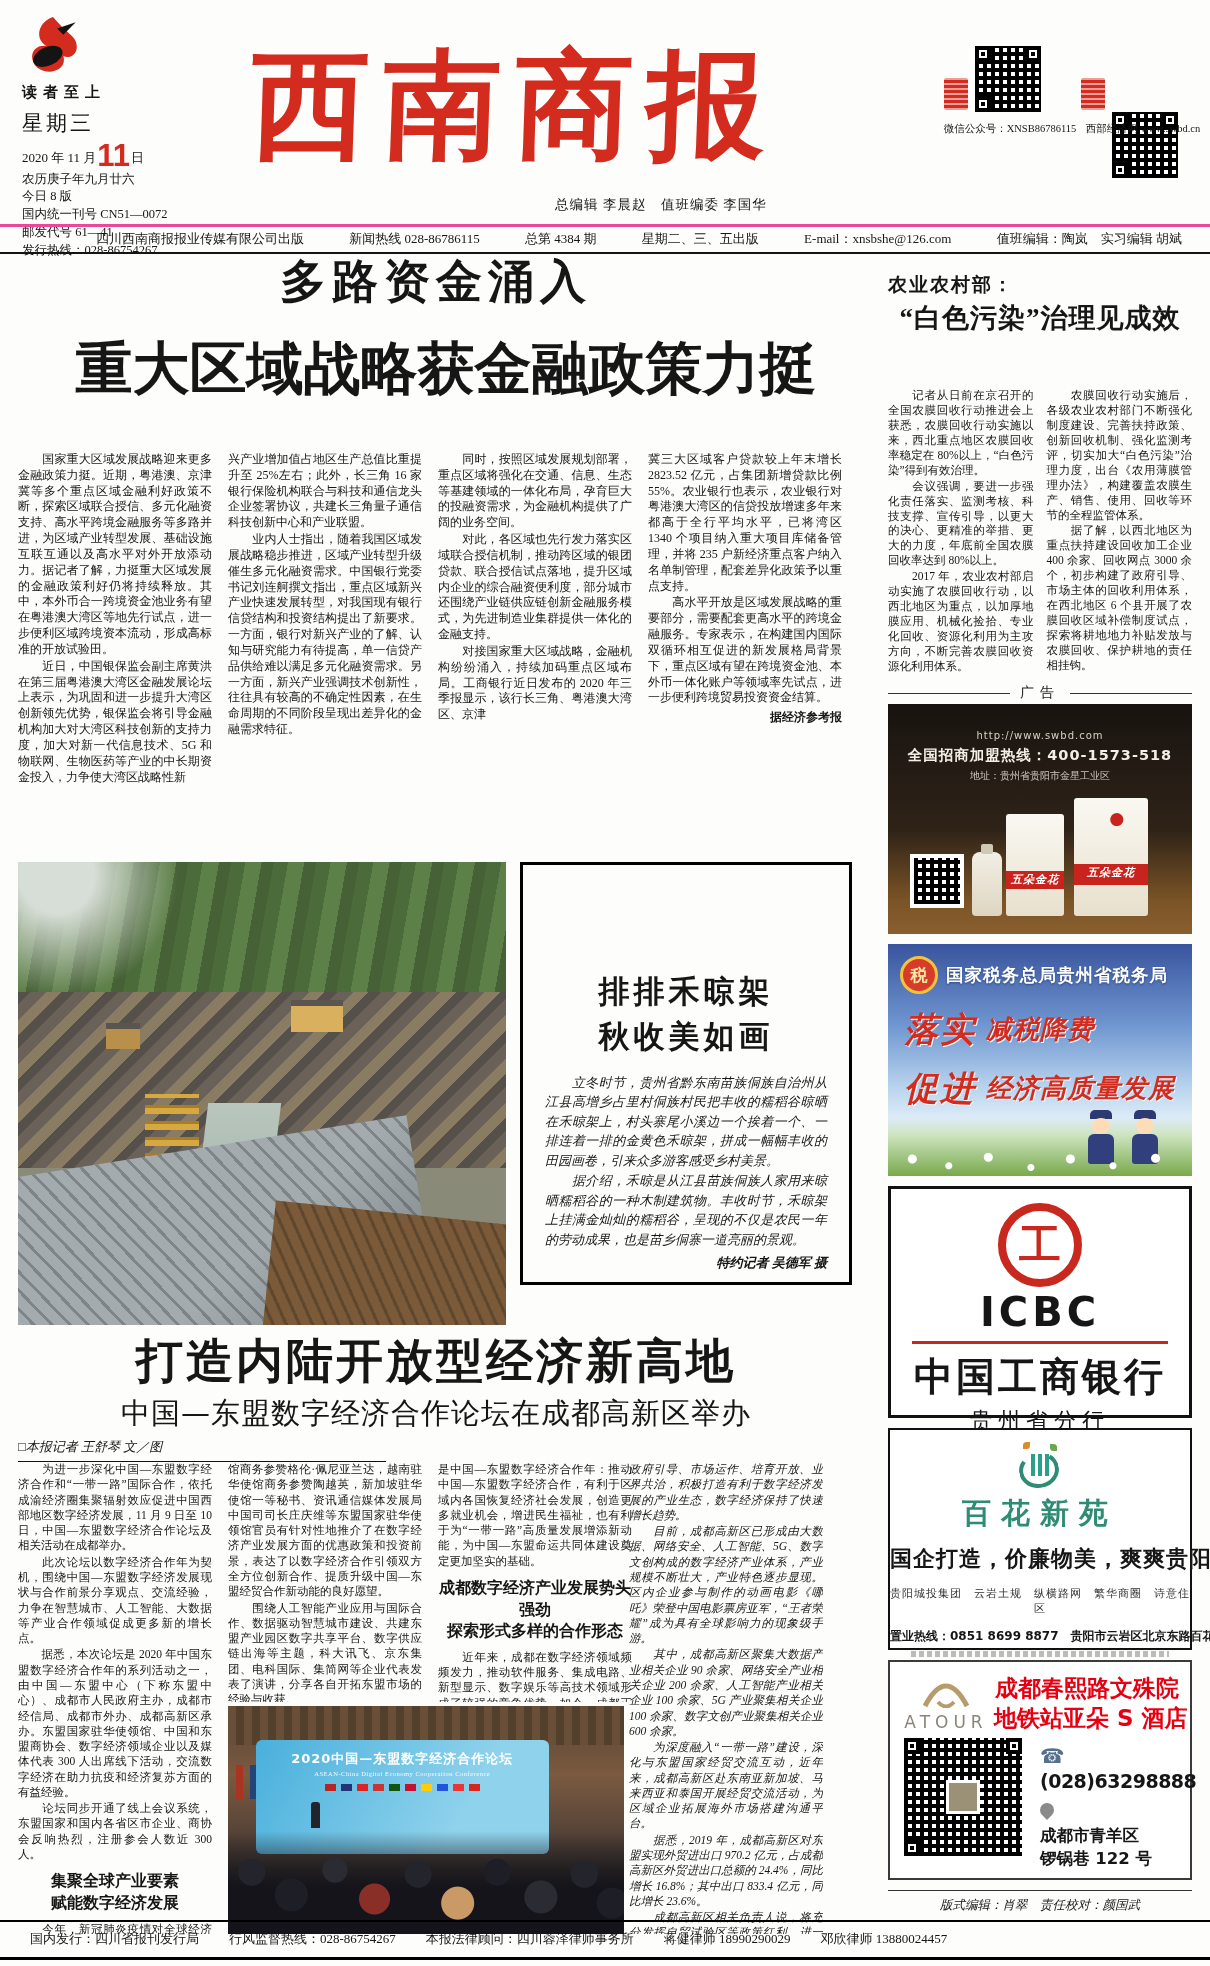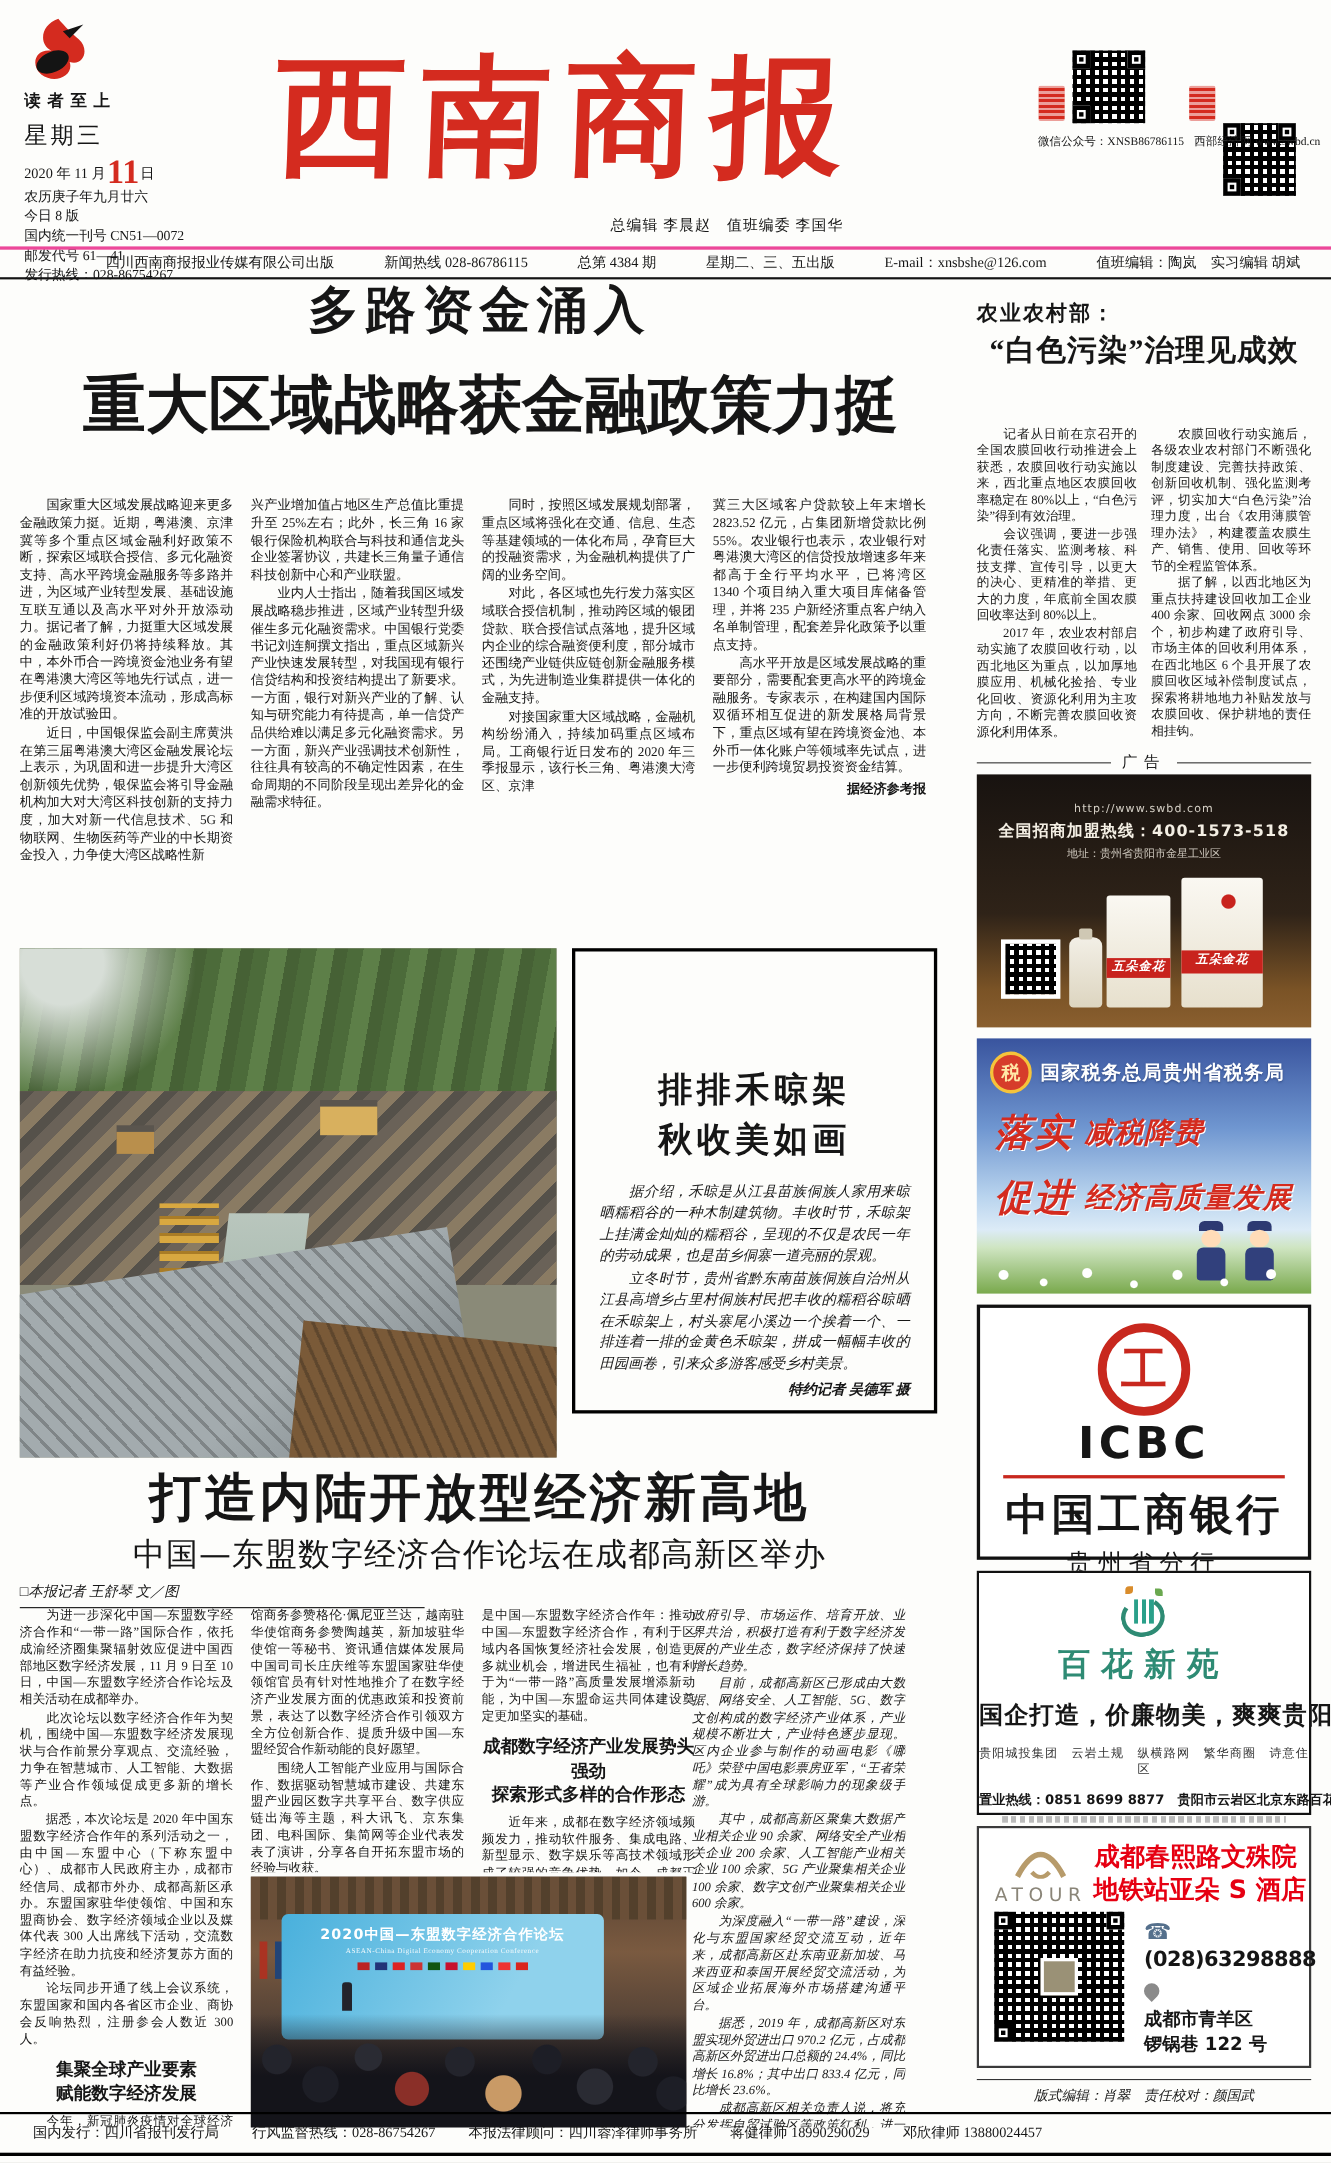--- a/index.html
+++ b/index.html
@@ -11,21 +11,21 @@
   .para{margin:0 0 1px 0;text-align:justify;line-height:1.32;}
   .subhead{font-family:"DejaVu Sans","Liberation Sans",sans-serif;font-weight:bold;text-align:center;
            white-space:pre-line;margin:8px 0;font-size:16px;line-height:1.35;}
   .credit{text-align:right;margin-top:4px;font-weight:bold;}
   
   .hdr-left{left:22px;top:14px;width:210px;font-size:13px;line-height:1.3;}
   .logo-bird{width:62px;height:62px;}
   .slogan{font-weight:bold;letter-spacing:6px;font-size:15px;margin:2px 0 8px 0;}
   .weekday{font-size:21px;letter-spacing:3px;margin:2px 0;}
   .dateline{font-size:13px;}
-  .dateline b{color:#d42b1f;font-size:31px;font-family:Liberation Serif, serif;line-height:1;vertical-align:-4px;padding:0 1px;}
+  .dateline b{color:#d42b1f;font-size:31px;font-family:Liberation Sans, sans-serif;line-height:1;vertical-align:-4px;padding:0 1px;}
   .hmeta{font-size:12.5px;line-height:1.42;}
   .masthead{left:205px;top:34px;width:620px;text-align:center;color:#d42b1f;font-weight:900;
             font-size:118px;line-height:1.2;letter-spacing:14px;font-family:"DejaVu Serif","Liberation Serif",serif;
             transform:skewX(-2deg);white-space:nowrap;}
   .editors{left:555px;top:196px;width:310px;font-size:13.5px;letter-spacing:1px;}
   .qr{background:repeating-linear-gradient(0deg,#000 0 4px,transparent 4px 8px),
                repeating-linear-gradient(90deg,#000 0 4px,#fff 4px 8px);position:relative;}
   .fp{position:absolute;width:16px;height:16px;border:4px solid #000;background:#fff;}
   .fp i{position:absolute;left:2px;top:2px;width:4px;height:4px;background:#000;display:block;}
   .fp.tl{left:0;top:0}.fp.tr{right:0;top:0}.fp.bl{left:0;bottom:0}
@@ -299,22 +299,22 @@
     <div class="pv-roof-fg"></div>
     <div class="pv-roof-br"></div>
   </div>
 
   <div class="abs cap-box">
     <div class="cap-title hei">
       <div>排排禾晾架</div>
       <div>秋收美如画</div>
     </div>
     <div class="cap-body">
+        <p class="para">　　立冬时节，贵州省黔东南苗族侗族自治州从江县高增乡占里村侗族村民把丰收的糯稻谷晾晒在禾晾架上，村头寨尾小溪边一个挨着一个、一排连着一排的金黄色禾晾架，拼成一幅幅丰收的田园画卷，引来众多游客感受乡村美景。</p>
         <p class="para">　　据介绍，禾晾是从江县苗族侗族人家用来晾晒糯稻谷的一种木制建筑物。丰收时节，禾晾架上挂满金灿灿的糯稻谷，呈现的不仅是农民一年的劳动成果，也是苗乡侗寨一道亮丽的景观。</p>
-        <p class="para">　　立冬时节，贵州省黔东南苗族侗族自治州从江县高增乡占里村侗族村民把丰收的糯稻谷晾晒在禾晾架上，村头寨尾小溪边一个挨着一个、一排连着一排的金黄色禾晾架，拼成一幅幅丰收的田园画卷，引来众多游客感受乡村美景。</p>
         <p class="para credit">特约记者 吴德军 摄</p>
       </div>
   </div>
 
   <div class="abs a2-title">打造内陆开放型经济新高地</div>
   <div class="abs a2-sub hei">中国—东盟数字经济合作论坛在成都高新区举办</div>
   <div class="abs a2-byline">□本报记者 王舒琴 文／图</div>
   <div class="abs a2col a2c1">
       <p class="para">　　为进一步深化中国—东盟数字经济合作和“一带一路”国际合作，依托成渝经济圈集聚辐射效应促进中国西部地区数字经济发展，11 月 9 日至 10 日，中国—东盟数字经济合作论坛及相关活动在成都举办。</p>
       <p class="para">　　此次论坛以数字经济合作年为契机，围绕中国—东盟数字经济发展现状与合作前景分享观点、交流经验，力争在智慧城市、人工智能、大数据等产业合作领域促成更多新的增长点。</p>

